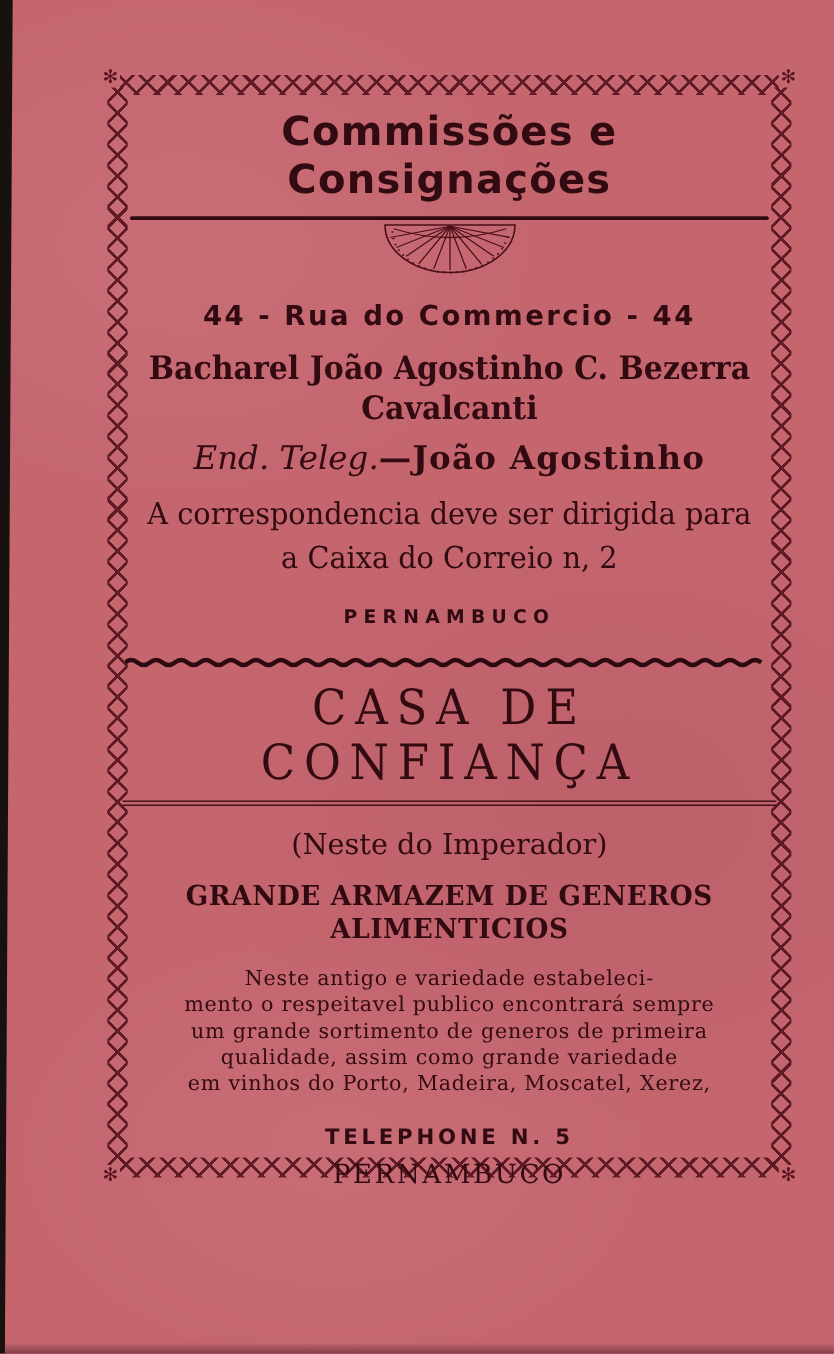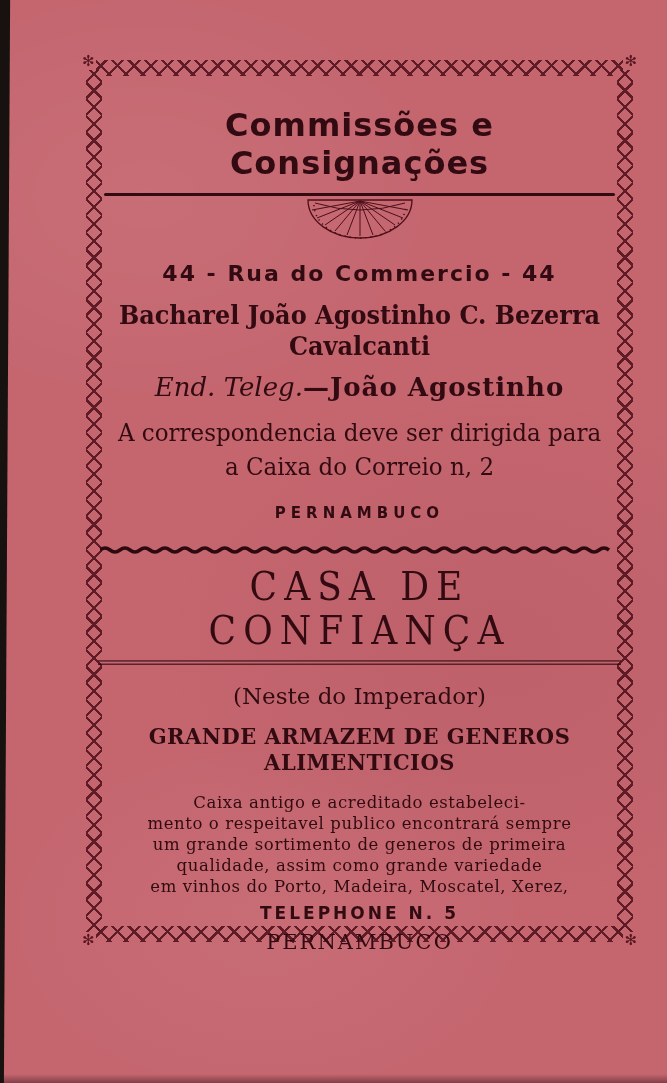--- a/index.html
+++ b/index.html
@@ -55,21 +55,21 @@
     position:absolute;font-family:"DejaVu Sans",sans-serif;
     font-size:15px;color:var(--border,#571520);line-height:1;
   }
   .corner-tl{left:-4px;top:-6px;}
   .corner-tr{right:-4px;top:-6px;}
   .corner-bl{left:-4px;bottom:-6px;}
   .corner-br{right:-4px;bottom:-6px;}
 
   
   .content{
-    position:absolute;left:96px;top:78px;width:527px;height:878px;
+    position:absolute;left:96px;top:58px;width:527px;height:878px;
     text-align:center;z-index:2;
   }
   .ad-title{
     margin-top:28px;
     font-family:"DejaVu Sans","Liberation Sans",sans-serif;
     font-weight:bold;font-size:32px;letter-spacing:1px;
     color:var(--ink,#310b11);
   }
   .title-rule{
     margin:11px 8px 0 8px;height:3px;background:var(--ink,#310b11);
@@ -100,21 +100,21 @@
     font-size:36px;font-weight:400;letter-spacing:7px;
     transform:scaleY(1.08);
     border-bottom:4px double var(--ink,#310b11);
     padding-bottom:7px;
   }
   .n40{margin-top:12px;font-weight:bold;font-size:27px;letter-spacing:0.5px;}
   .antiga{margin-top:22px;font-size:23px;}
   .grande{margin-top:15px;font-weight:bold;font-size:21px;letter-spacing:0.5px;transform:scaleY(1.05);}
   .para{margin-top:18px;font-size:16.5px;line-height:21px;letter-spacing:0.6px;}
   .telephone{
-    margin-top:6px;
+    margin-top:23px;
     font-family:"DejaVu Sans","Liberation Sans",sans-serif;
     font-weight:bold;font-size:17px;letter-spacing:3px;
   }
   .pereira{margin-top:10px;font-weight:bold;font-size:25px;letter-spacing:4px;}
   .pern2{margin-top:7px;font-size:21px;letter-spacing:2px;}
   svg{display:block;margin:0 auto;}
 </style>
 </head>
 <body>
 
@@ -175,21 +175,21 @@
     <svg width="519" height="10" viewBox="0 0 520 10" preserveAspectRatio="none" aria-hidden="true">
       <path d="M0 5 q5 -4 10 0 t10 0 t10 0 t10 0 t10 0 t10 0 t10 0 t10 0 t10 0 t10 0 t10 0 t10 0 t10 0 t10 0 t10 0 t10 0 t10 0 t10 0 t10 0 t10 0 t10 0 t10 0 t10 0 t10 0 t10 0 t10 0 t10 0 t10 0 t10 0 t10 0 t10 0 t10 0 t10 0 t10 0 t10 0 t10 0 t10 0 t10 0 t10 0 t10 0 t10 0 t10 0 t10 0 t10 0 t10 0 t10 0 t10 0 t10 0 t10 0 t10 0 t10 0" fill="none" stroke="#2c0a10" stroke-width="3.6"></path>
     </svg>
   </div>
 
   <section>
     <h2 class="casa">CASA DE CONFIANÇA</h2>
     <div class="antiga">(Neste do Imperador)</div>
     <div class="grande">GRANDE ARMAZEM DE GENEROS ALIMENTICIOS</div>
     <div class="para">
-      <div>Caixa antigo e acreditado estabeleci-</div>
+      <div>Neste antigo e variedade estabeleci-</div>
       <div>mento o respeitavel publico encontrará sempre</div>
       <div>um grande sortimento de generos de primeira</div>
       <div>qualidade, assim como grande variedade</div>
       <div>em vinhos do Porto, Madeira, Moscatel, Xerez,</div>
     </div>
     <div class="telephone">TELEPHONE N. 5</div>
     <div class="pern2">PERNAMBUCO</div>
   </section>
 
 </main>

